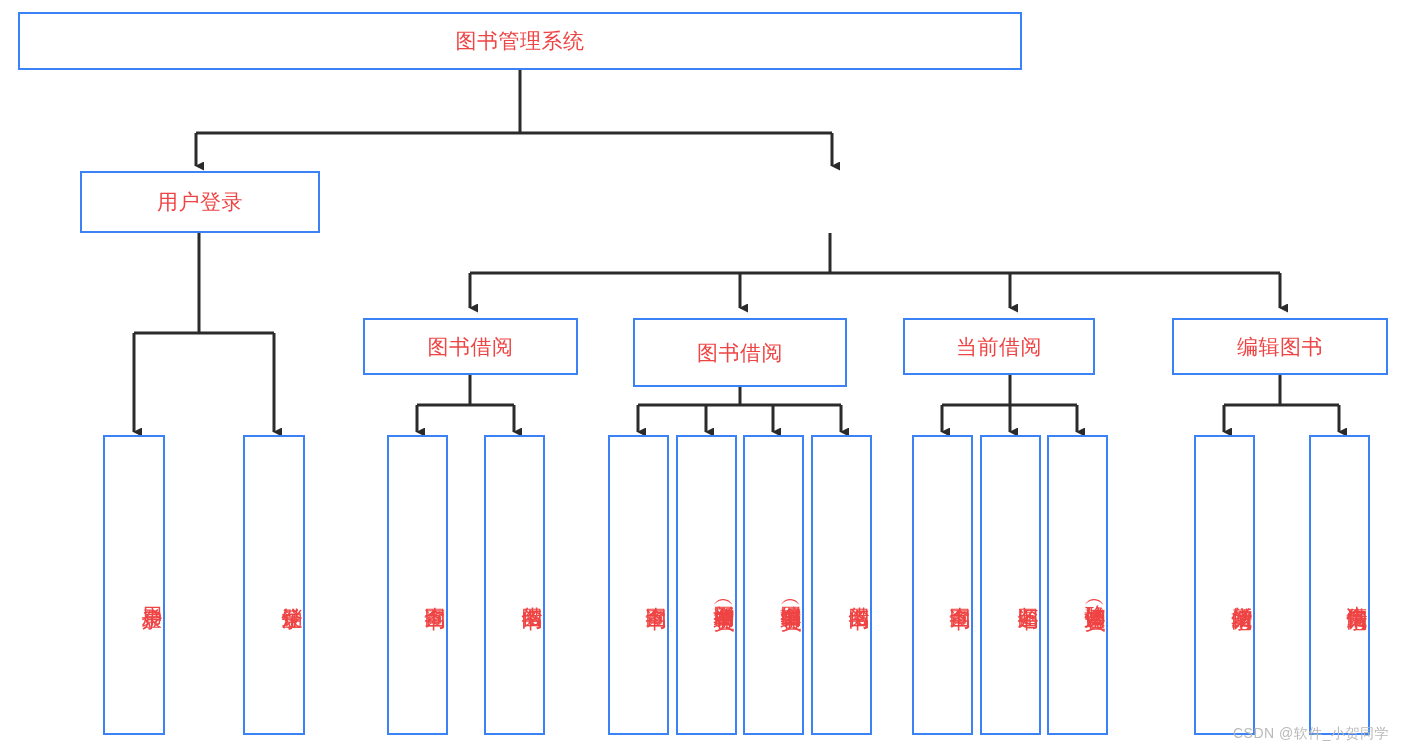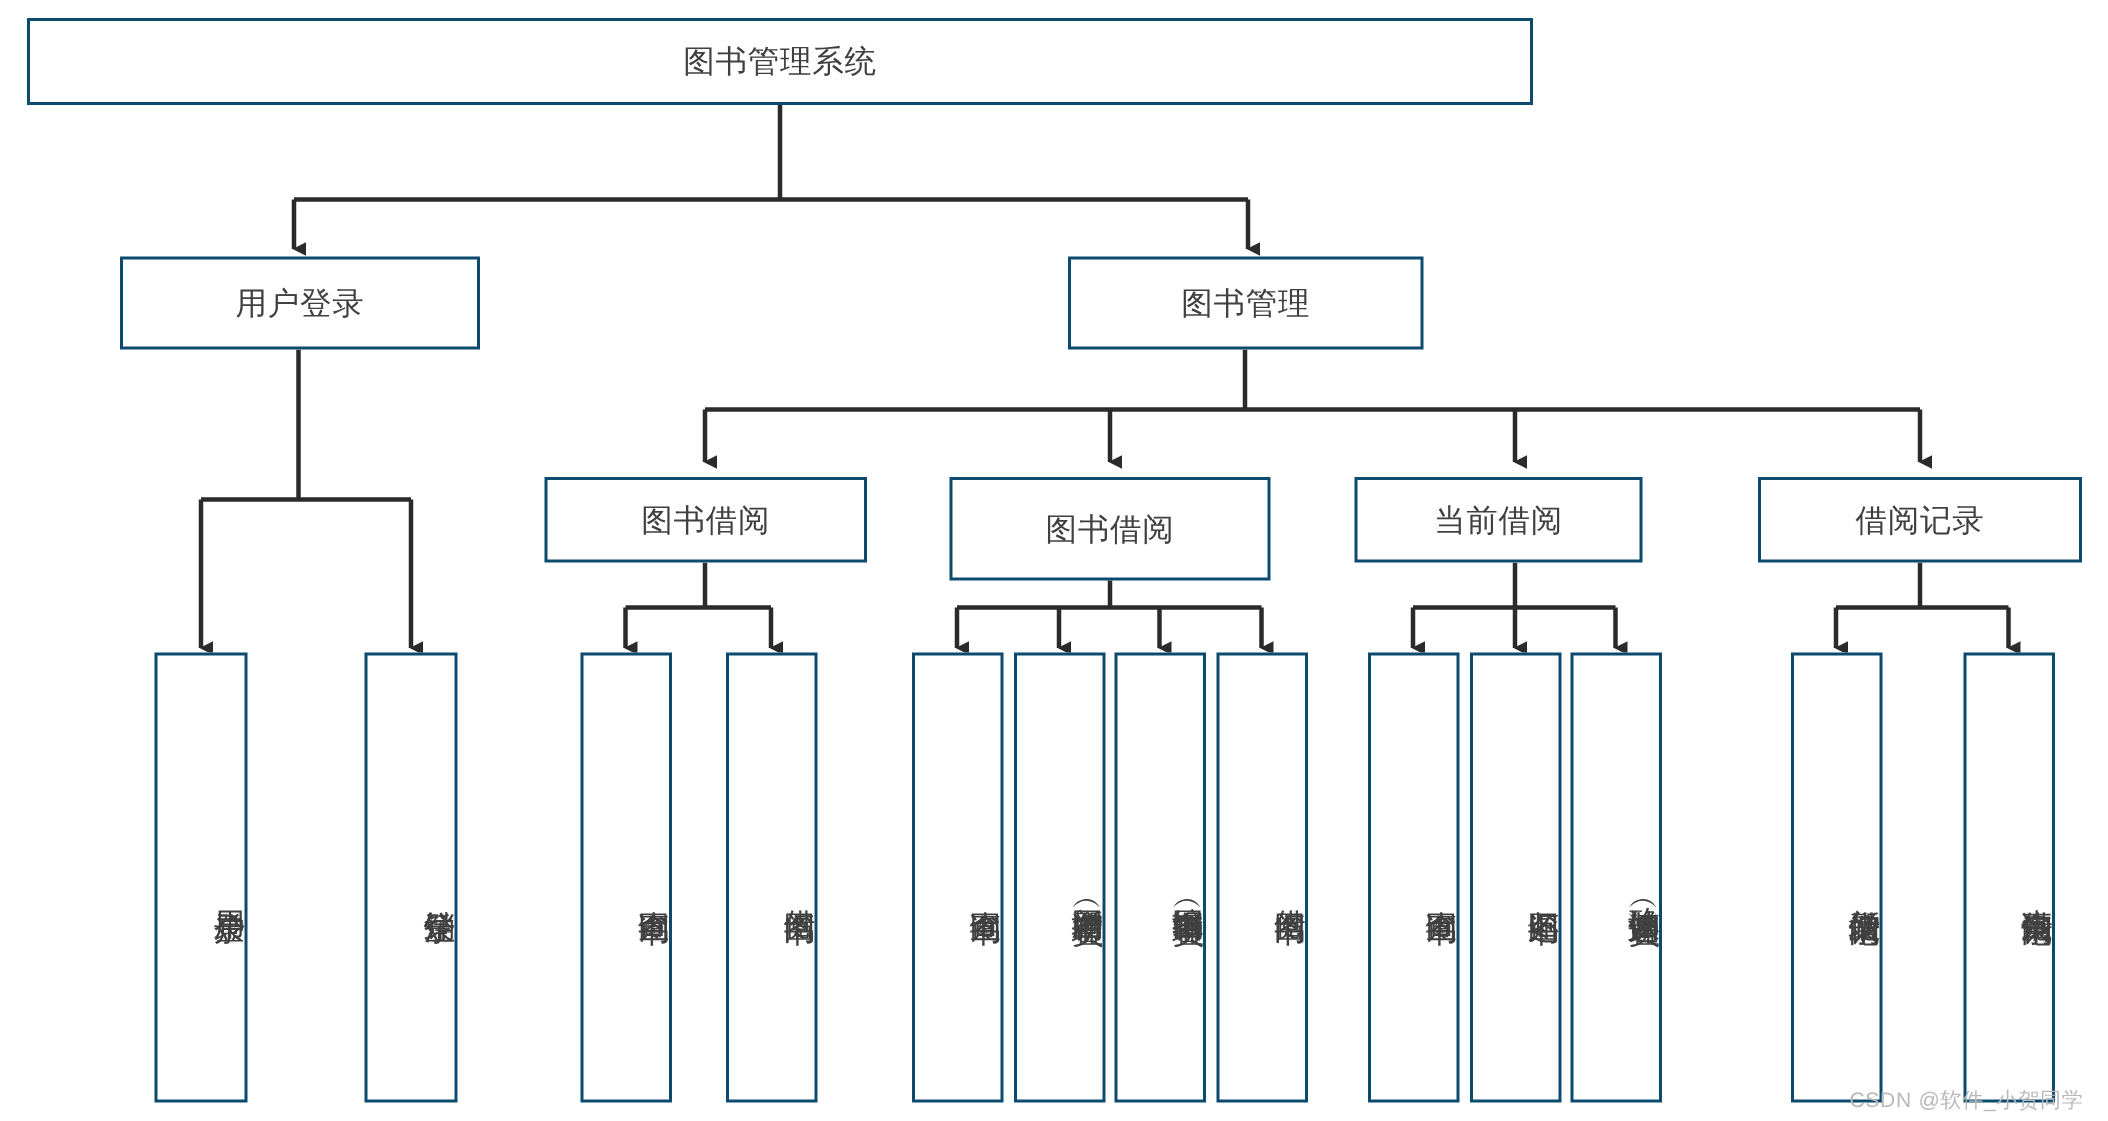--- a/index.html
+++ b/index.html
@@ -20,23 +20,23 @@
   #edges {
     position: absolute;
     left: 0;
     top: 0;
     width: 1405px;
     height: 747px;
   }
   .node {
     position: absolute;
     box-sizing: border-box;
-    border: 2px solid #0c4a6e;
+    border: 2px solid #3b82f6;
     background: #ffffff;
-    color: #404040;
+    color: #ef4444;
     display: flex;
     align-items: center;
     justify-content: center;
     text-align: center;
   }
   .node.horiz {
     font-size: 21px;
     letter-spacing: 0.5px;
   }
   .node.vert {
@@ -118,35 +118,32 @@
     </g>
   </svg>
 
   <div class="node horiz" style="left:18px; top:12px; width:1004px; height:58px;">
     <span>图书管理系统</span>
   </div>
 
   <div class="node horiz" style="left:80px; top:171px; width:240px; height:62px;">
     <span>用户登录</span>
   </div>
-  <div class="node horiz" style="left:712px; top:171px; width:237px; height:62px;">
-    <span>图书管理</span>
-  </div>
 
   <div class="node horiz" style="left:363px; top:318px; width:215px; height:57px;">
     <span>图书借阅</span>
   </div>
   <div class="node horiz" style="left:633px; top:318px; width:214px; height:69px;">
     <span>图书借阅</span>
   </div>
   <div class="node horiz" style="left:903px; top:318px; width:192px; height:57px;">
     <span>当前借阅</span>
   </div>
   <div class="node horiz" style="left:1172px; top:318px; width:216px; height:57px;">
-    <span>借阅记录</span>
+    <span>编辑图书</span>
   </div>
 
   <div class="node vert" style="left:103px; top:435px; width:62px; height:300px;">
     <span>用户登录</span>
   </div>
   <div class="node vert" style="left:243px; top:435px; width:62px; height:300px;">
     <span>注销登录</span>
   </div>
 
   <div class="node vert" style="left:387px; top:435px; width:61px; height:300px;">

